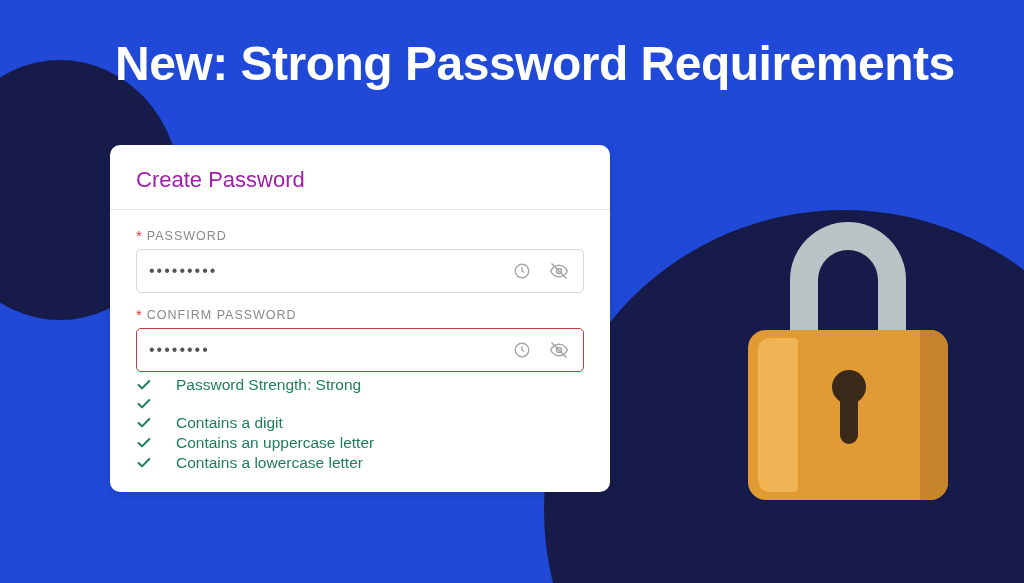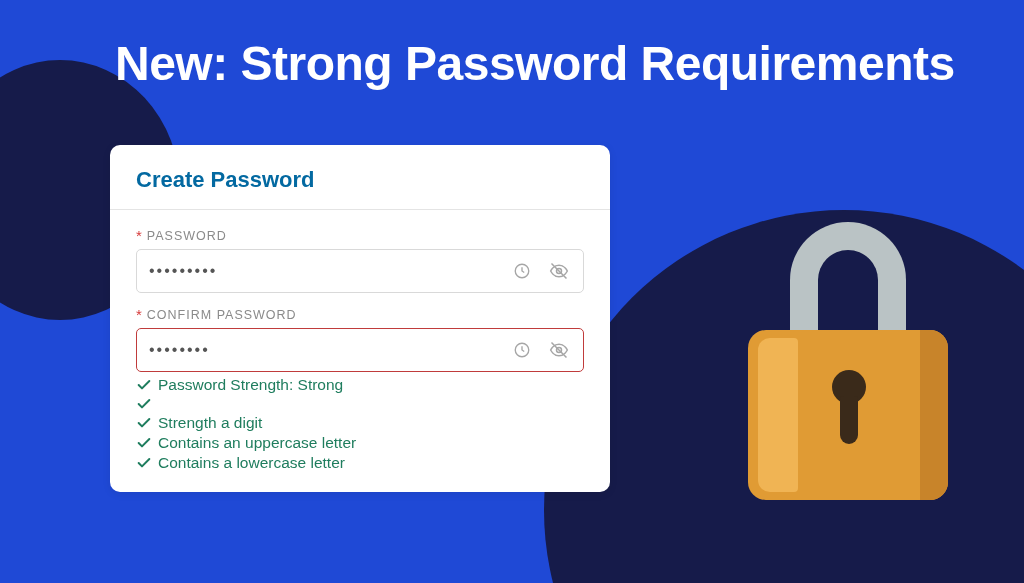--- a/index.html
+++ b/index.html
@@ -48,22 +48,22 @@
       top: 145px;
       width: 500px;
       background: #fff;
       border-radius: 10px;
       z-index: 3;
       padding: 22px 26px 18px 26px;
       box-shadow: 0 2px 8px rgba(0,0,0,0.08);
     }
     .card-title {
       font-size: 22px;
-      color: #0369a1;
-      font-weight: 700;
+      color: #a21caf;
+      font-weight: 400;
       padding-bottom: 16px;
     }
     .card-divider {
       height: 1px;
       background: #e4e4e4;
       margin: 0 -26px 18px -26px;
     }
     .field-label {
       font-size: 12.5px;
       letter-spacing: 1px;
@@ -110,21 +110,21 @@
     }
     .error-text {
       color: #c03b3b;
       font-size: 15px;
       margin-bottom: 12px;
     }
     .checklist { list-style: none; }
     .checklist li {
       display: flex;
       align-items: center;
-      gap: 6px;
+      gap: 24px;
       font-size: 15.5px;
       color: #1f7d5e;
       margin-bottom: 2px;
     }
     .check-icon { flex-shrink: 0; }
     
     .lock {
       position: absolute;
       right: 76px;
       top: 222px;
@@ -268,21 +268,21 @@
     </li>
     <li>
       <svg class="check-icon" width="16" height="16" viewBox="0 0 24 24" fill="none" stroke="#1f7d5e" stroke-width="3" stroke-linecap="round" stroke-linejoin="round">
           <polyline points="20 6 9 17 4 12"></polyline>
         </svg>
     </li>
     <li>
       <svg class="check-icon" width="16" height="16" viewBox="0 0 24 24" fill="none" stroke="#1f7d5e" stroke-width="3" stroke-linecap="round" stroke-linejoin="round">
           <polyline points="20 6 9 17 4 12"></polyline>
         </svg>
-      <span>Strength a digit</span>
+      <span>Contains a digit</span>
     </li>
     <li>
       <svg class="check-icon" width="16" height="16" viewBox="0 0 24 24" fill="none" stroke="#1f7d5e" stroke-width="3" stroke-linecap="round" stroke-linejoin="round">
           <polyline points="20 6 9 17 4 12"></polyline>
         </svg>
       <span>Contains an uppercase letter</span>
     </li>
     <li>
       <svg class="check-icon" width="16" height="16" viewBox="0 0 24 24" fill="none" stroke="#1f7d5e" stroke-width="3" stroke-linecap="round" stroke-linejoin="round">
           <polyline points="20 6 9 17 4 12"></polyline>

